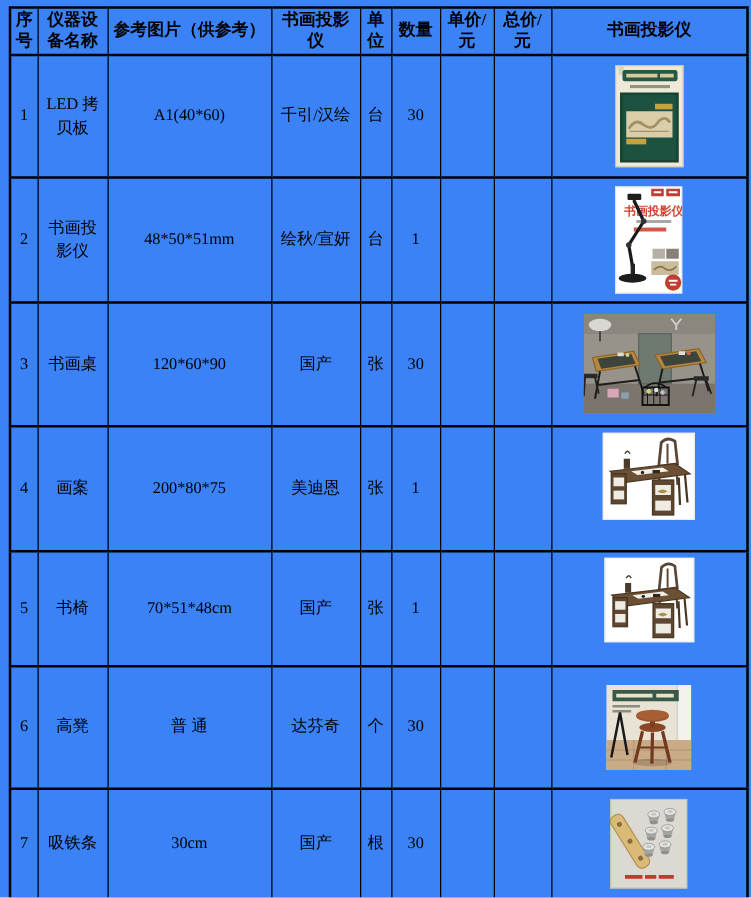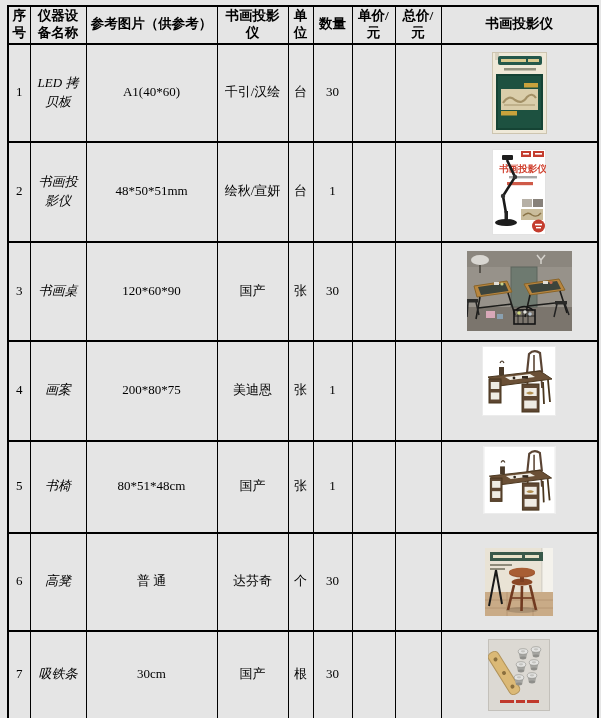--- a/index.html
+++ b/index.html
@@ -8,21 +8,21 @@
     background: #ffffff;
     width: 601px;
     height: 718px;
     font-family: "Liberation Serif", "DejaVu Serif", serif;
     color: #000;
   }
   .page {
     position: relative;
     width: 601px;
     height: 718px;
-    background: #e5e5e5;
+    background: #3b82f6;
     overflow: hidden;
   }
   table.equip {
     position: absolute;
     left: 7px;
     top: 5px;
     width: 590px;
     border-collapse: collapse;
     table-layout: fixed;
     border: 2px solid #000;
@@ -52,21 +52,21 @@
   tr.r2 { height: 100px; }
   tr.r3 { height: 99px; }
   tr.r4 { height: 100px; }
   tr.r5 { height: 92px; }
   tr.r6 { height: 98px; }
   tr.r7 { height: 88px; }
   td.c-img { padding: 0; }
   td.c-img svg { display: block; margin: 0 auto; }
   td.c-img.top { vertical-align: top; }
   td.c-img.top svg { margin-top: 4px; }
-  td.c-name { padding: 0 4px; font-style: italic; }
+  td.c-name { padding: 0 4px; }
 </style>
 </head>
 <body>
 
 <div class="page">
   <table class="equip">
     <colgroup>
       <col style="width:22px">
         <col style="width:56px">
         <col style="width:131px">
@@ -231,21 +231,21 @@
           <rect x="42.2" y="54.5" width="12.5" height="8" fill="#efece4"></rect>
           <path d="M44 47 q4 -3 8 0 q-4 3 -8 0" fill="#b08d4e"></path>
           <path d="M66 34 L68 56 M61 36 L62 58" stroke="#49361e" stroke-width="1.8"></path>
         </svg>
       </td>
     </tr>
 
     <tr class="r5">
       <td class="c-no">5</td>
       <td class="c-name">书椅</td>
-      <td class="c-spec">80*51*48cm</td>
+      <td class="c-spec">70*51*48cm</td>
       <td class="c-brand">国产</td>
       <td class="c-unit">张</td>
       <td class="c-qty">1</td>
       <td class="c-up"></td>
       <td class="c-tp"></td>
       <td class="c-img top">
         <svg width="75" height="68" viewBox="0 0 74 70">
           <rect width="74" height="70" fill="#ffffff"></rect>
           <rect x="0.5" y="0.5" width="73" height="69" fill="none" stroke="#ececec"></rect>
           <path d="M45 27 L60 25 L58 7 Q52 3 47 8 Z" fill="none" stroke="#5a4434" stroke-width="2.2"></path>

